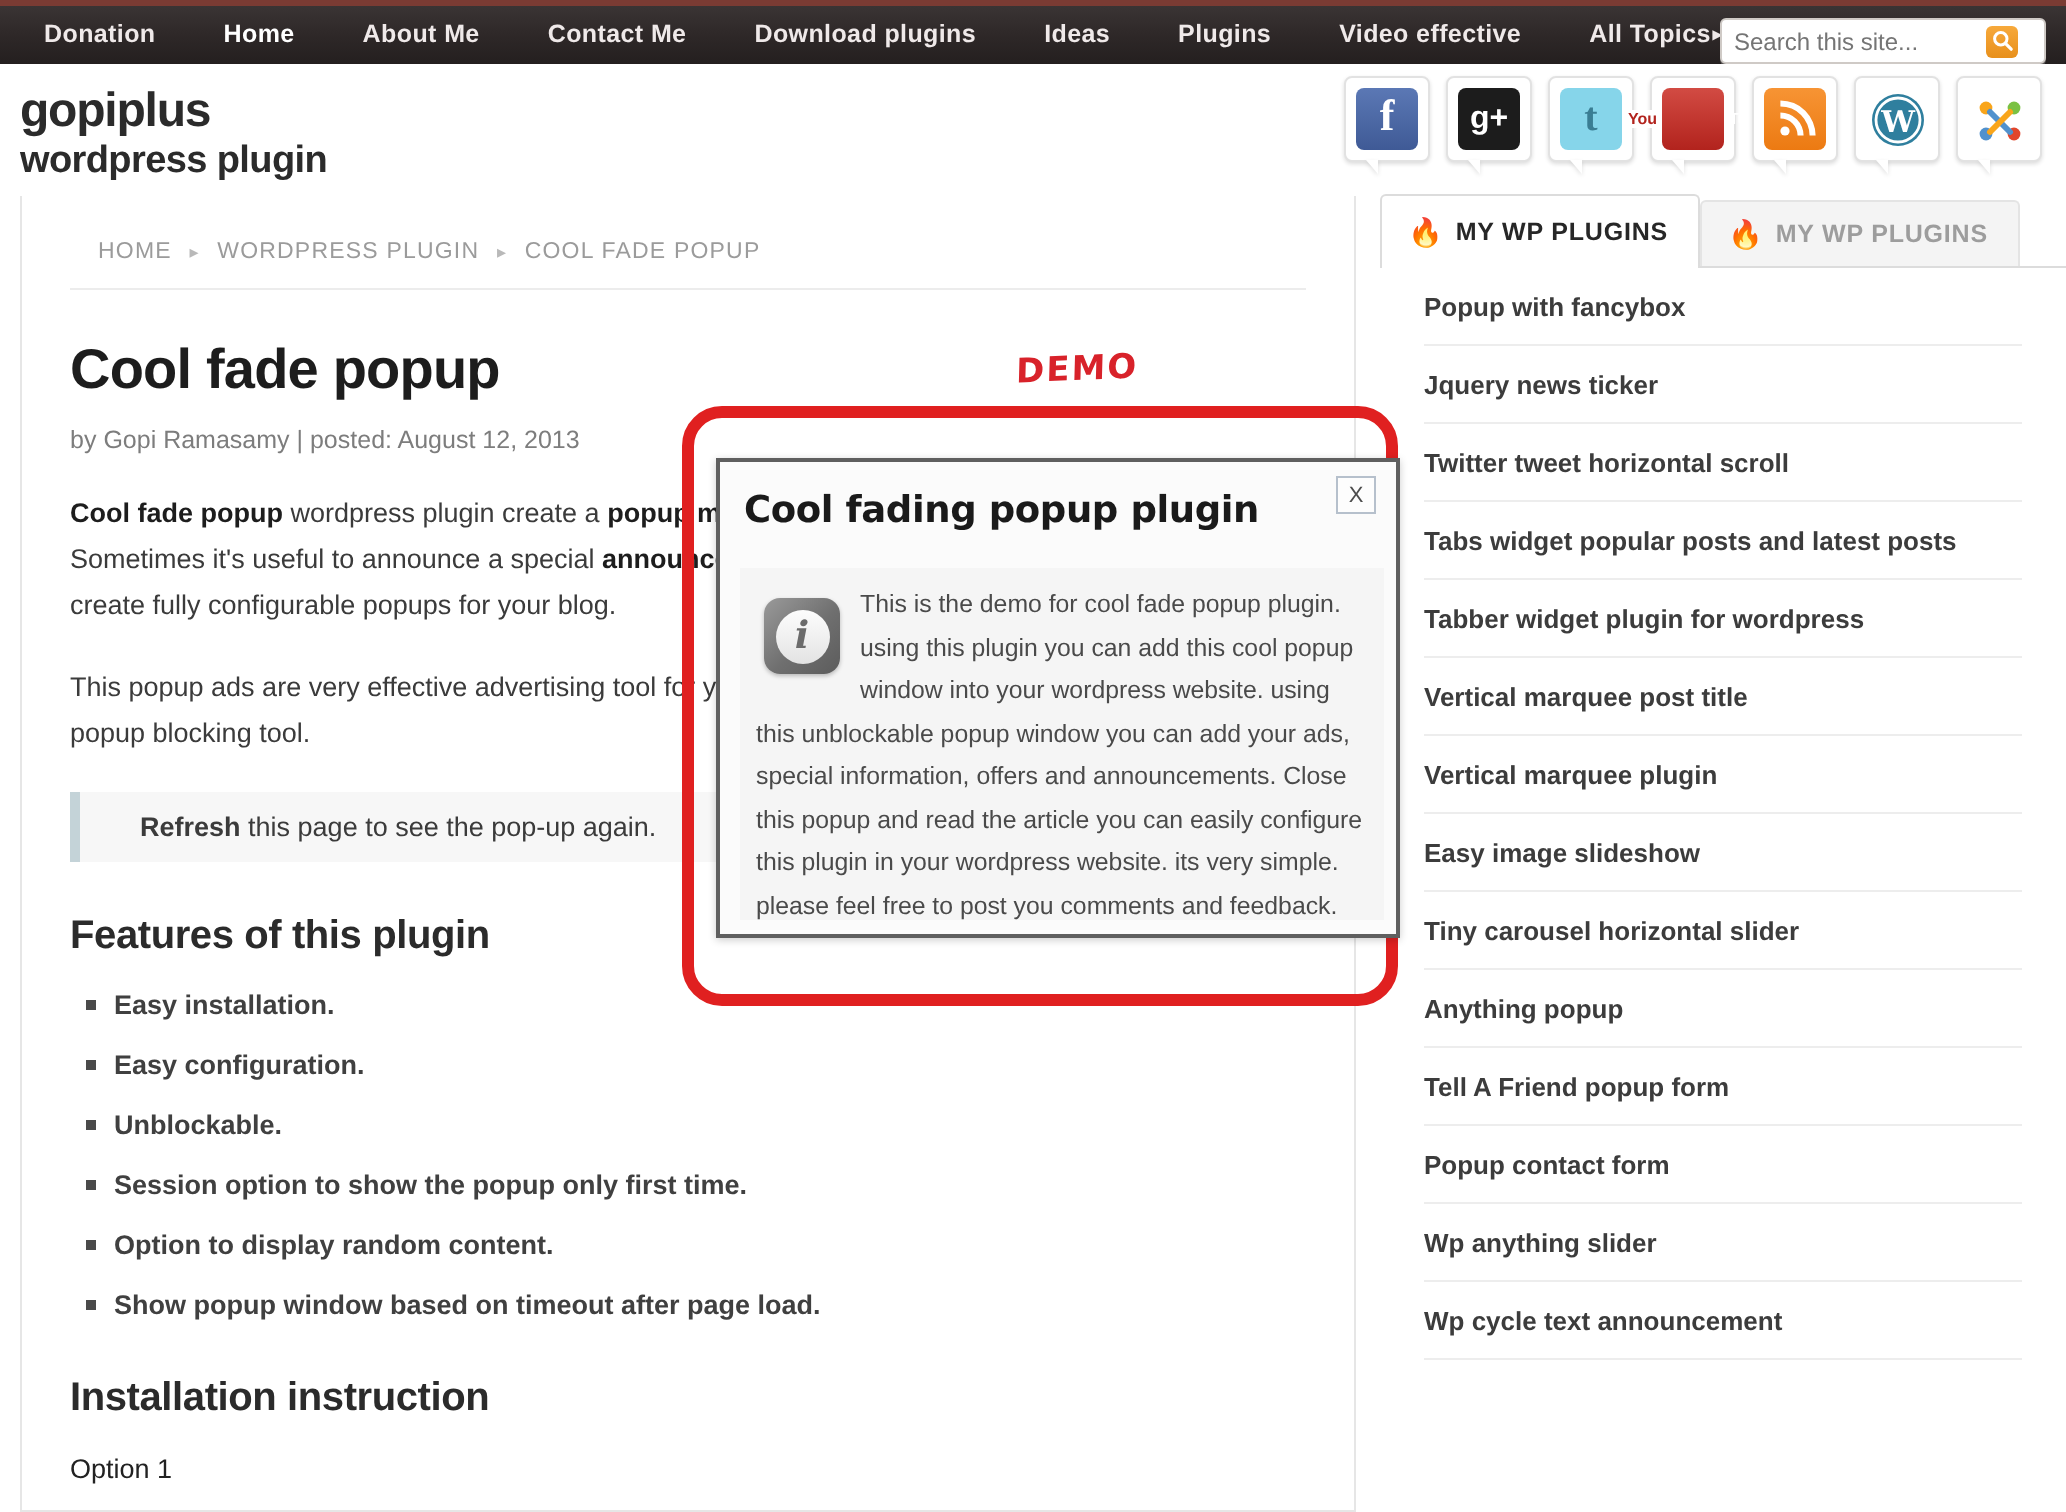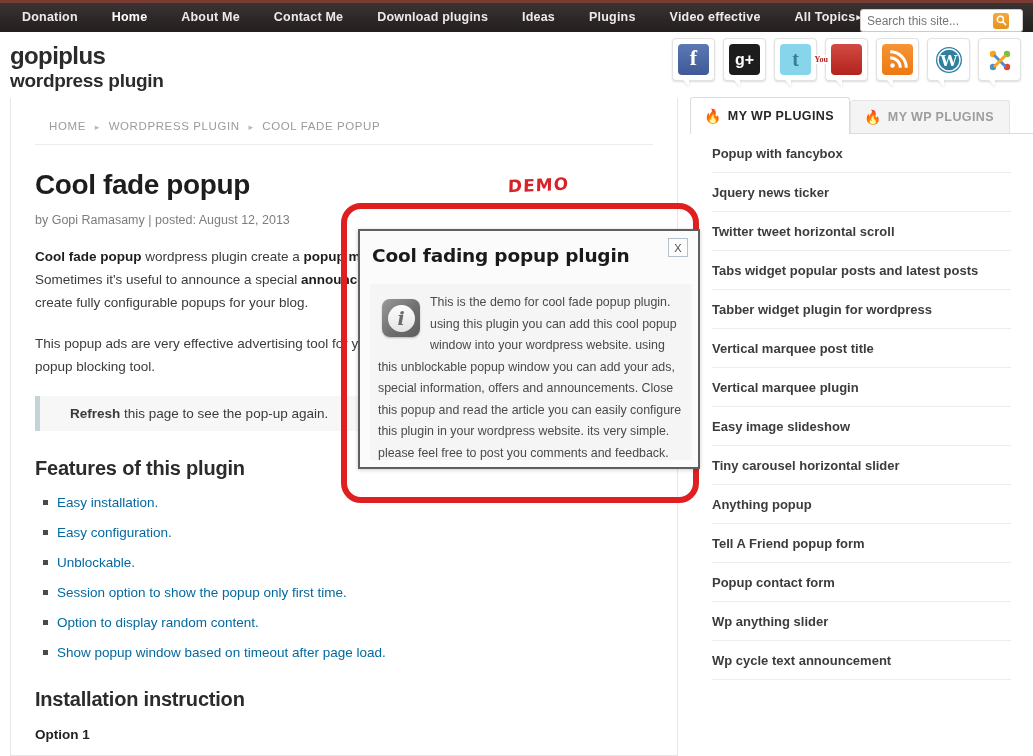--- a/index.html
+++ b/index.html
@@ -93,21 +93,21 @@
     width: 0; height: 0;
     border-left: 6px solid transparent; border-right: 0 solid transparent;
     border-top: 7px solid #fff;
     filter: drop-shadow(0 1px 1px rgba(0,0,0,.12));
   }
   .sbox { width: 31px; height: 31px; border-radius: 4px; display:flex; align-items:center; justify-content:center; color:#fff; font-weight:bold; }
   .sb-fb { background: linear-gradient(to bottom,#5b78b5,#3f5a96); font-size: 22px; font-family:"Liberation Serif",serif; line-height:1; padding-bottom:3px;}
   .sb-gp { background: #1c1c1c; font-size: 16px; }
   .sb-tw { background: #86d5ea; font-size: 20px; font-family:"Liberation Serif",serif; color:#3a7d93; }
   .sb-yt { background: linear-gradient(to bottom,#d24b43,#b2231d); font-size: 8px; line-height:9px; text-align:center; padding:2px 0; }
-  .sb-yt i { display:block; font-style:normal; background:#fff; color:#b2231d; border-radius:2px; padding:0 2px; margin:0 2px 1px;font-family:Liberation Serif, serif;}
+  .sb-yt i { display:block; font-style:normal; background:#fff; color:#b2231d; border-radius:2px; padding:0 2px; margin:0 2px 1px;}
   .sb-yt b { display:block; font-size:8px;padding-left:32px; }
   .sb-rss { background: linear-gradient(to bottom,#f79434,#ec7a12); }
   .sb-wp { background: #fff; }
   .sb-jm { background: #fff; }
 
   
   #content {
     position: absolute; left: 10px; top: 98px;
     width: 668px; height: 658px;
     background: #fff;
@@ -144,28 +144,28 @@
   }
 
   h2.sect {
     margin: 26px 0 0 0;
     font-size: 20px; color: #2b2b2b; font-weight: bold;
     letter-spacing: -0.2px;
   }
   ul.feat { margin: 14px 0 0 0; padding: 0 0 0 22px; list-style: none; }
   ul.feat li {
     position: relative;
-    font-size: 13.5px; color: #0369a1;
-    line-height: 18px; margin-bottom: 12px;
+    font-size: 13.5px; color: #404040;
+    line-height: 18px; margin-bottom: 12px; font-weight: bold;
   }
   ul.feat li::before {
     content: ""; position: absolute; left: -14px; top: 6px;
     width: 5px; height: 5px; background: #4a4a4a;
   }
-  h3.optlabel { margin: 16px 0 0 0; font-size: 13.5px; font-weight: bold; color: #222; }
+  h3.optlabel { margin: 16px 0 0 0; font-size: 13.5px; font-weight: normal; color: #222; }
 
   
   #sidebar { position: absolute; left: 690px; top: 98px; width: 343px; height: 658px; background: #fff; }
   #tabs { display: flex; align-items: flex-end; height: 36px; border-bottom: 1px solid #dcdcdc; }
   .tab {
     display: flex; align-items: center; gap: 6px;
     height: 33px; padding: 0 15px 0 13px;
     font-size: 12.5px; font-weight: bold; letter-spacing: .4px;
     cursor: pointer; text-transform: uppercase;
     border: 1px solid transparent;

